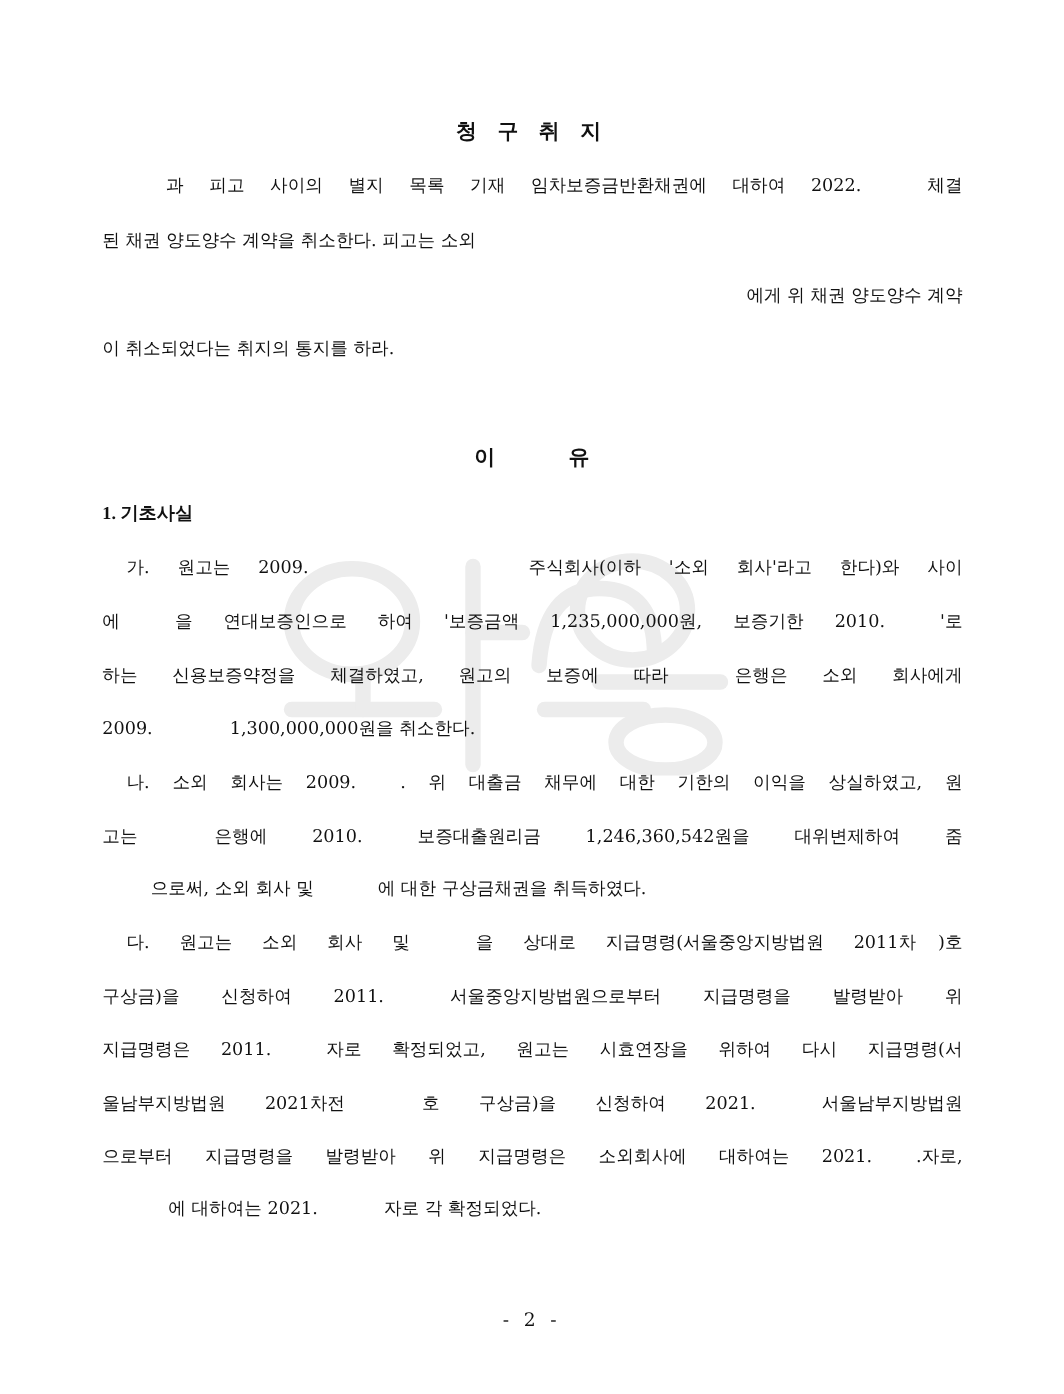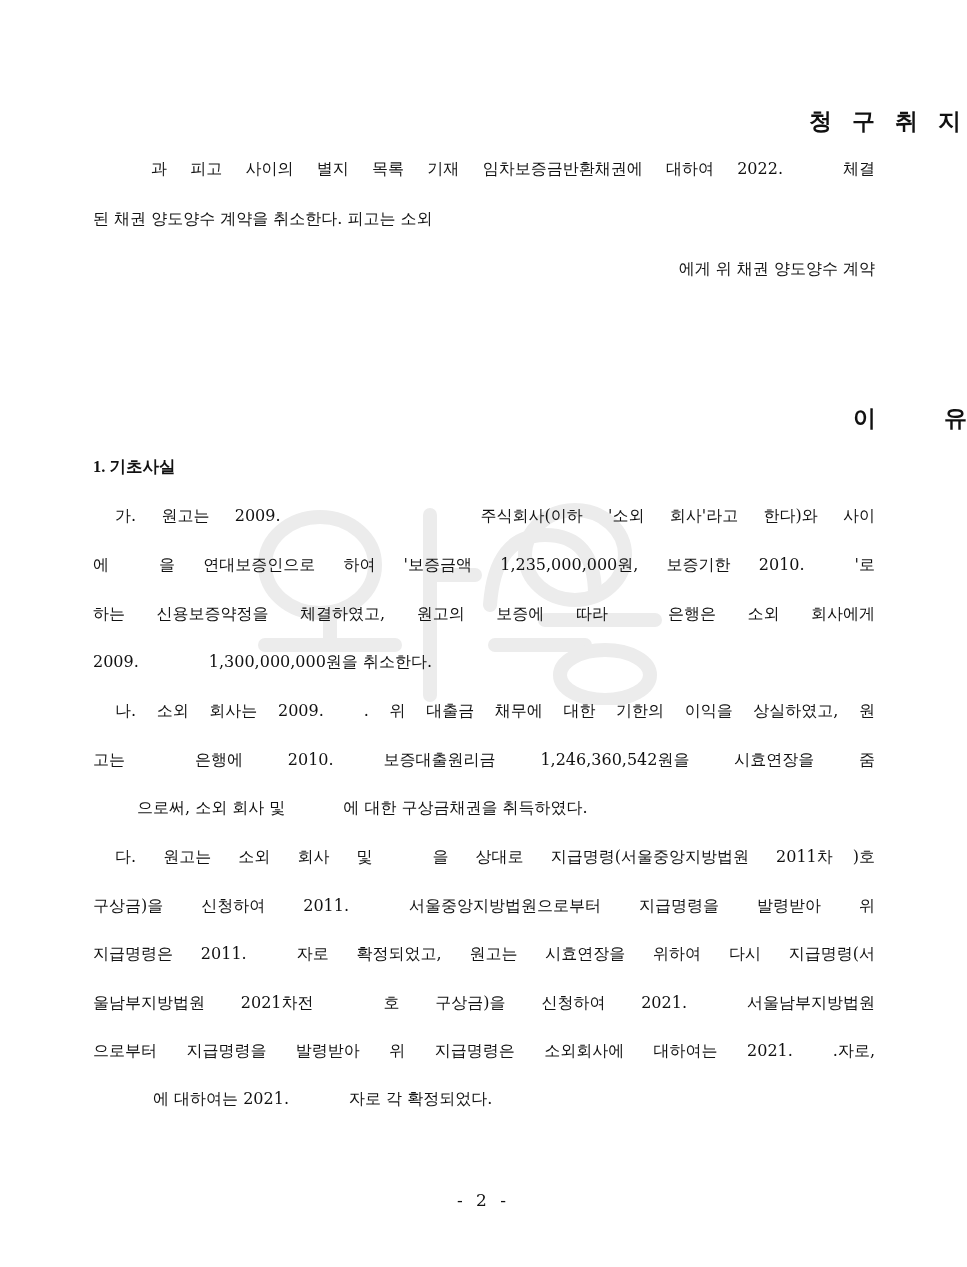--- a/index.html
+++ b/index.html
@@ -7,23 +7,23 @@
     width: 967px; height: 1267px; position: relative; overflow: hidden;
     font-family: "DejaVu Serif", "Liberation Serif", serif;
     color: #111111;
   }
   .page { position: absolute; left: 0; top: 0; width: 967px; height: 1267px; }
   .watermark {
     position: absolute; left: 245px; top: 495px; width: 420px; height: 210px;
     pointer-events: none;
   }
   .heading {
-    position: absolute; left: 0; width: 967px; text-align: right;
+    position: absolute; left: 0; width: 967px; text-align: center;
     font-family: "DejaVu Sans", "Liberation Sans", sans-serif;
-    font-weight: bold; font-size: 23px; letter-spacing: 6px;
+    font-weight: bold; font-size: 19px; letter-spacing: 6px;
   }
   .heading.reason { word-spacing: 60px; letter-spacing: 0; }
   .line {
     position: absolute; left: 93px; width: 782px;
     font-size: 16px; line-height: 22px; white-space: nowrap;
   }
   .justify { text-align: justify; text-align-last: justify; }
   .right { text-align: right; }
   .sec {
     position: absolute; left: 93px;
@@ -56,20 +56,21 @@
     </g>
   </svg>
 
   <div class="heading" style="top:106px;">청 구 취 지</div>
 
   <div class="line justify" style="top:158px; padding-left:58px; width:724px;">
     <span>과 피고 사이의 별지 목록 기재 임차보증금반환채권에 대하여 2022.</span><span class="gap" style="width:60px;"></span><span>체결</span>
   </div>
   <div class="line" style="top:208px;">된 채권 양도양수 계약을 취소한다. 피고는 소외</div>
   <div class="line right" style="top:258px;">에게 위 채권 양도양수 계약</div>
+  <div class="line" style="top:306px;">이 취소되었다는 취지의 통지를 하라.</div>
 
   <div class="heading reason" style="top:403px;">
     <span>이</span> <span>유</span>
   </div>
 
   <div class="sec" style="top:456px;">1. 기초사실</div>
 
   <div class="line justify" style="top:505px; padding-left:22px; width:760px;">
     <span>가. 원고는 2009.</span><span class="gap" style="width:200px;"></span><span>주식회사(이하 '소외 회사'라고 한다)와 사이</span>
   </div>
@@ -79,21 +80,21 @@
   <div class="line justify" style="top:603px;">
     <span>하는 신용보증약정을 체결하였고, 원고의 보증에 따라</span><span class="gap" style="width:60px;"></span><span>은행은 소외 회사에게</span>
   </div>
   <div class="line" style="top:651px;">
     <span>2009.</span><span class="gap" style="width:70px;"></span><span>1,300,000,000원을 취소한다.</span>
   </div>
   <div class="line justify" style="top:700px; padding-left:22px; width:760px;">
     <span>나. 소외 회사는 2009.</span><span class="gap" style="width:40px;"></span><span>. 위 대출금 채무에 대한 기한의 이익을 상실하였고, 원</span>
   </div>
   <div class="line justify" style="top:749px;">
-    <span>고는</span><span class="gap" style="width:70px;"></span><span>은행에 2010.</span><span class="gap" style="width:50px;"></span><span>보증대출원리금 1,246,360,542원을 시효연장을 줌</span>
+    <span>고는</span><span class="gap" style="width:70px;"></span><span>은행에 2010.</span><span class="gap" style="width:50px;"></span><span>보증대출원리금 1,246,360,542원을 대위변제하여 줌</span>
   </div>
   <div class="line" style="top:797px;margin-left:44px;">
     <span>으로써, 소외 회사 및</span><span class="gap" style="width:58px;"></span><span>에 대한 구상금채권을 취득하였다.</span>
   </div>
   <div class="line justify" style="top:846px; padding-left:22px; width:760px;">
     <span>다. 원고는 소외 회사 및</span><span class="gap" style="width:60px;"></span><span>을 상대로 지급명령(서울중앙지방법원 2011차</span><span class="gap" style="width:20px;"></span><span>)호</span>
   </div>
   <div class="line justify" style="top:895px;">
     <span>구상금)을 신청하여 2011.</span><span class="gap" style="width:60px;"></span><span>서울중앙지방법원으로부터 지급명령을 발령받아 위</span>
   </div>

